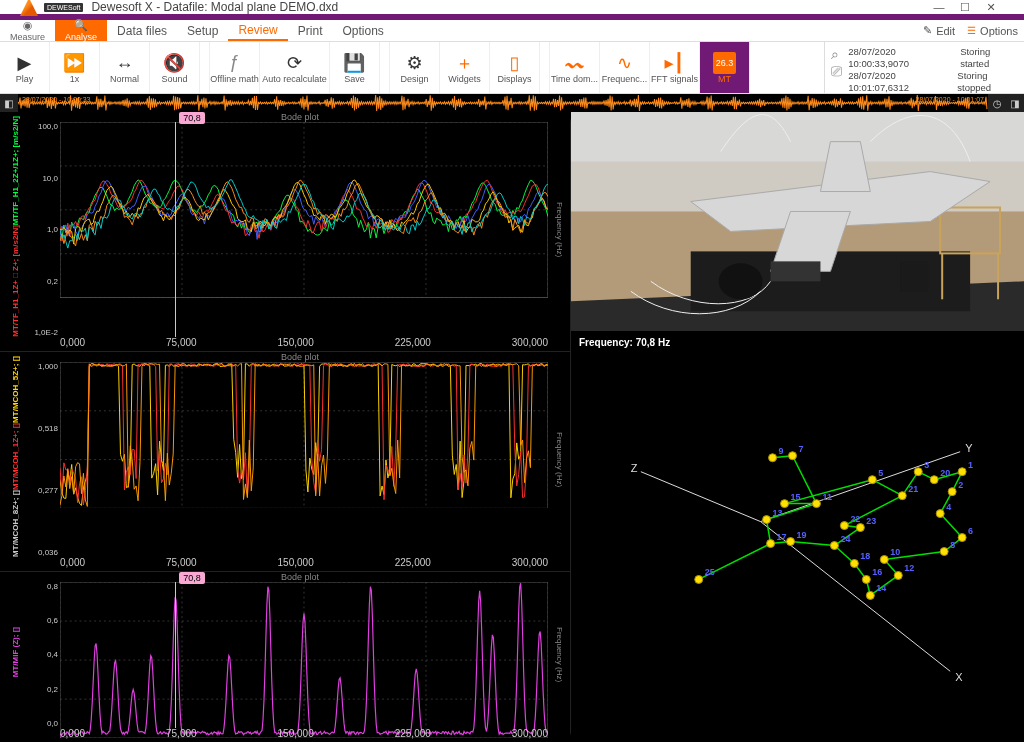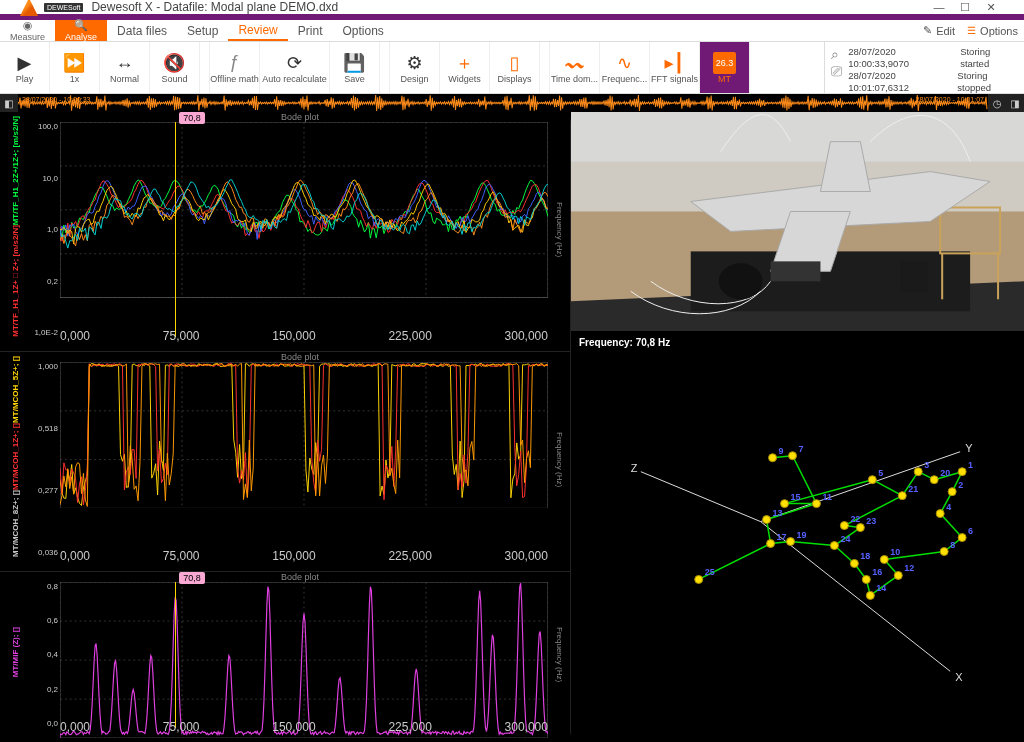--- a/index.html
+++ b/index.html
@@ -53,21 +53,21 @@
 
 .plot { flex: 1; position: relative; display: flex; }
 .plot + .plot { border-top: 1px solid #222; }
 .ylabels { width: 30px; display: flex; flex-direction: column; justify-content: space-around; align-items: center; padding: 4px 0 14px 0; }
 .ylabels span { writing-mode: vertical-rl; transform: rotate(180deg); font-size: 8px; font-weight: bold; }
 .plot-body { flex: 1; position: relative; }
 .plot-title { position: absolute; top: 0; left: 50%; transform: translateX(-50%); color: #888; font-size: 9px; }
 .plot-svg { position: absolute; inset: 10px 22px 14px 30px; }
 .cursor-line { position: absolute; top: 10px; bottom: 14px; width: 1px; background: #ffd400; }
 .cursor-box { position: absolute; background: #f9a8d4; color: #000; font-size: 9px; padding: 1px 4px; border-radius: 2px; }
-.xaxis { position: absolute; bottom: 8px; left: 30px; right: 22px; height: 14px; display: flex; justify-content: space-between; color: #ccc; font-size: 12px; }
+.xaxis { position: absolute; bottom: 0; left: 30px; right: 22px; height: 14px; display: flex; justify-content: space-between; color: #ccc; font-size: 10px; }
 .yaxis { position: absolute; top: 10px; bottom: 14px; left: 0; width: 30px; display: flex; flex-direction: column; justify-content: space-between; align-items: flex-end; color: #ccc; font-size: 8px; padding-right: 2px; }
 .xunit { position: absolute; right: 2px; bottom: 14px; top: 10px; width: 18px; display: flex; align-items: center; justify-content: center; }
 .xunit span { writing-mode: vertical-rl; color: #888; font-size: 8px; }
 
 
 .photo { height: 220px; position: relative; overflow: hidden; }
 .photo svg { width: 100%; height: 100%; }
 .modal3d { flex: 1; background: #000; position: relative; }
 .modal3d .freq-label { position: absolute; top: 6px; left: 8px; color: #fff; font-size: 10px; font-weight: bold; }
 .modal3d svg { width: 100%; height: 100%; }

